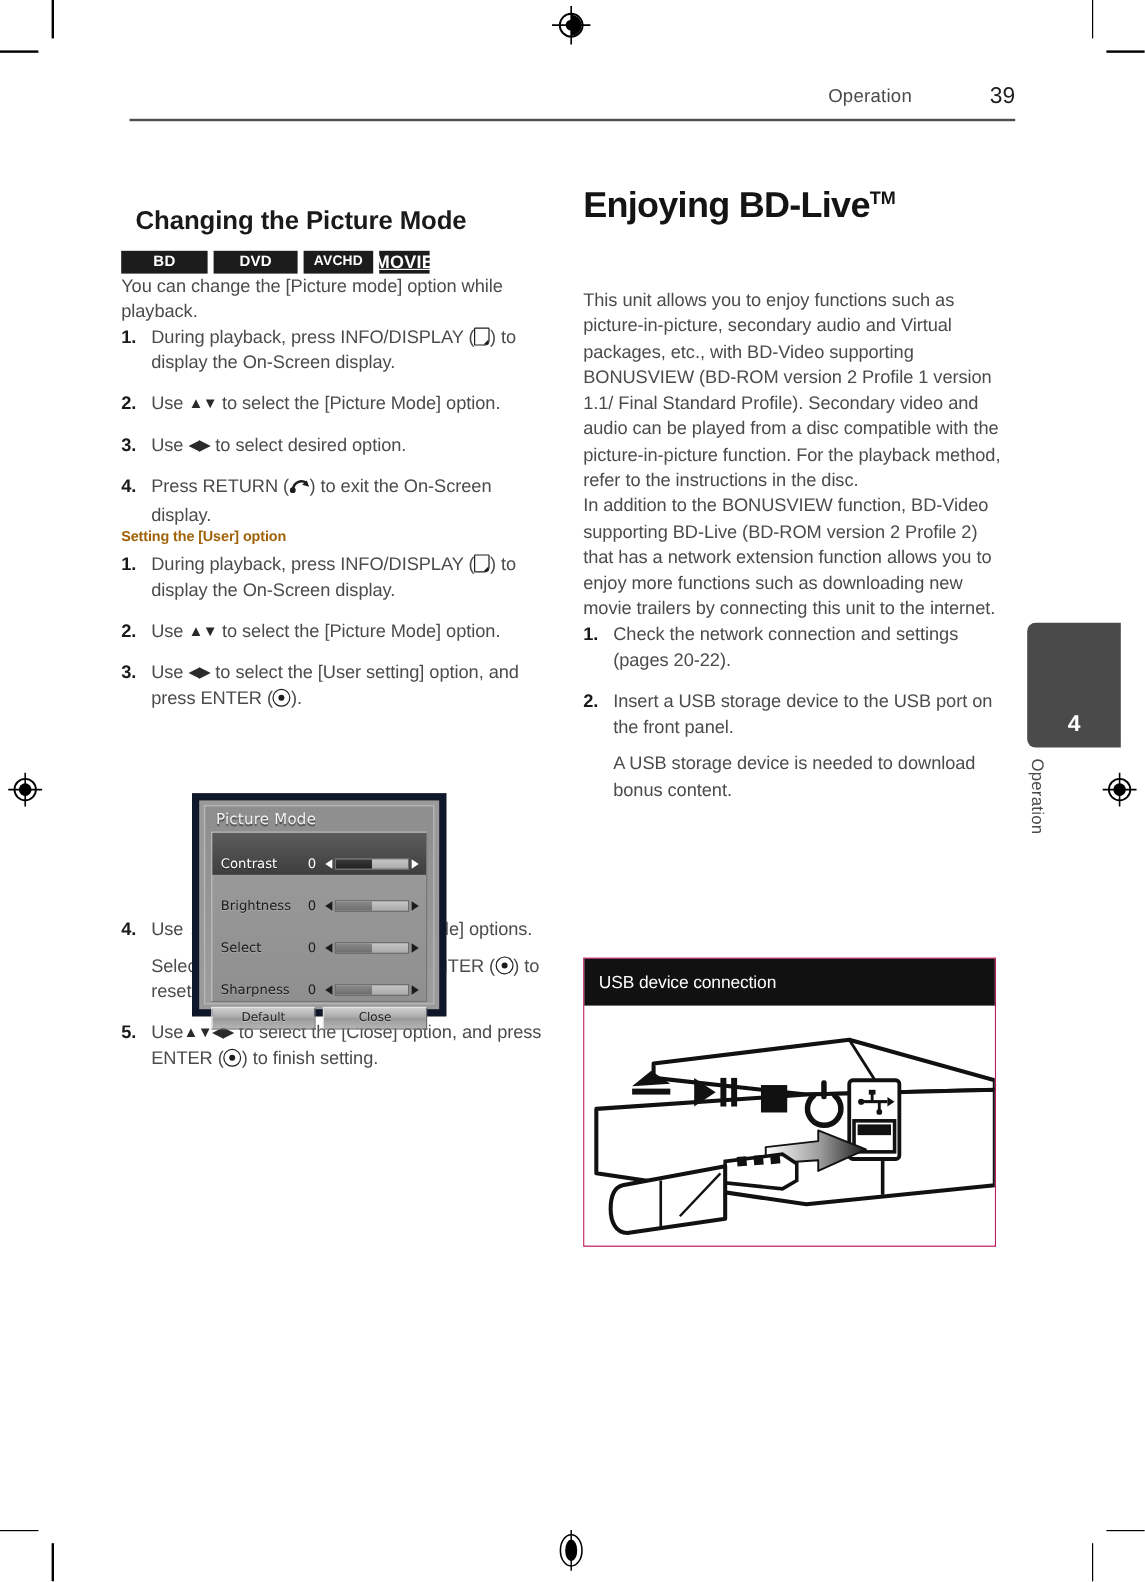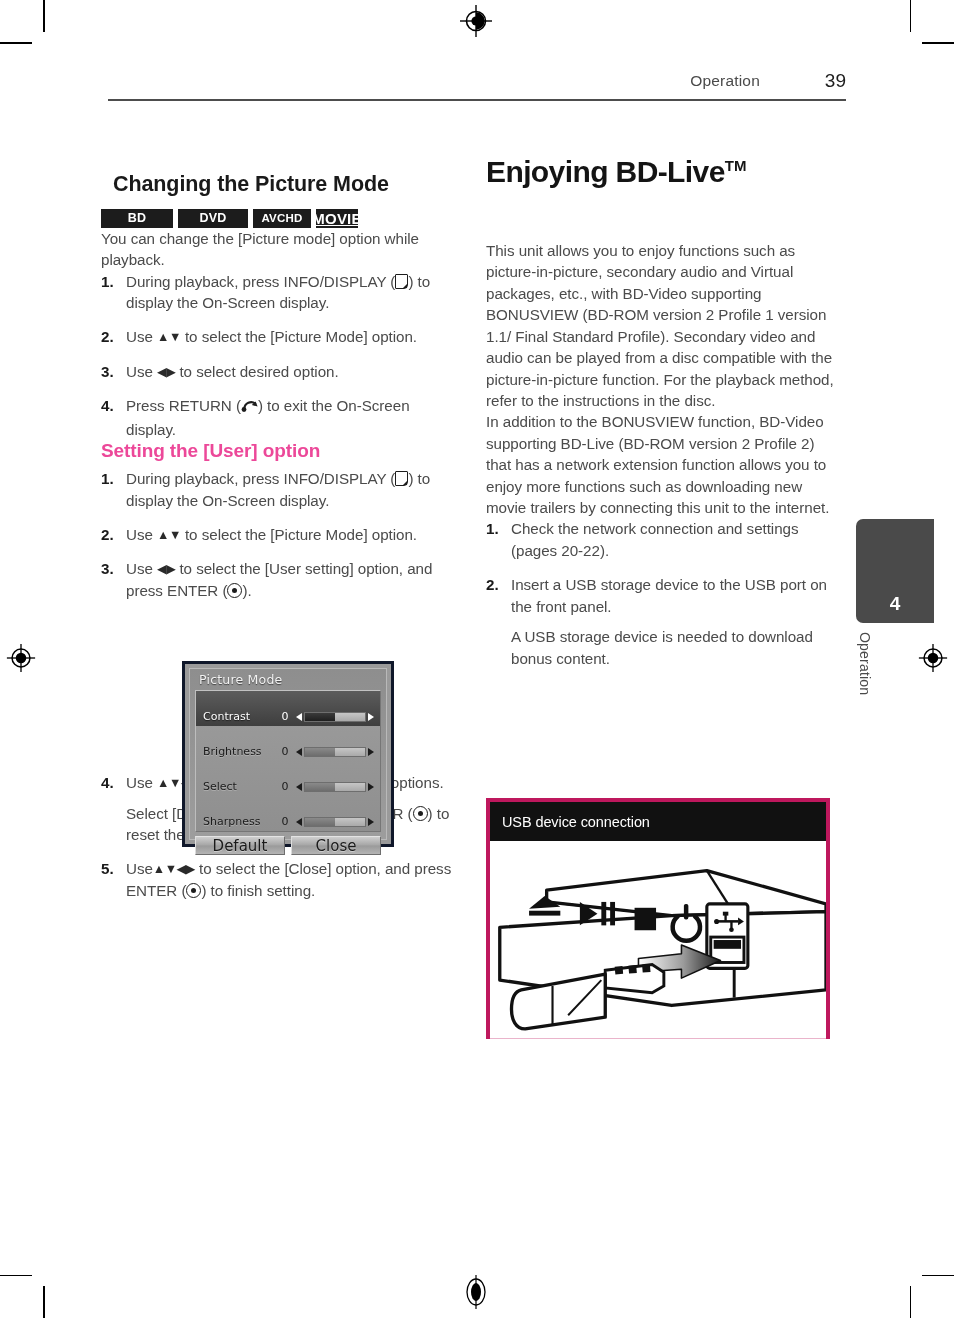--- a/index.html
+++ b/index.html
@@ -34,21 +34,21 @@
   h2.sec-title{
     margin:12px;font-size:21.5px;font-weight:700;color:#1a1a1a;
     letter-spacing:-.1px;line-height:1.15;
   }
   h1.sec-title-big{
     margin:0;font-size:30px;font-weight:700;color:#141414;
     letter-spacing:-.6px;line-height:1.1;
   }
   h1.sec-title-big sup{font-size:.5em;vertical-align:super;letter-spacing:0;}
   h3.sub-title{
-    margin:0;font-size:19px;font-weight:700;color:#ec4899;letter-spacing:-.1px;
+    margin:0;font-size:12px;font-weight:700;color:#a16207;letter-spacing:-.1px;
   }
 
   
   .badges{margin-top:7px;display:flex;gap:5px;}
   .badge{
     background:#1c1c1c;color:#fff;font-weight:700;
     display:inline-flex;align-items:center;justify-content:center;
     height:19px;font-size:12.5px;letter-spacing:.2px;
   }
   .badge.w-bd{width:72px;}
@@ -92,22 +92,22 @@
     border-radius:50%;vertical-align:-2px;position:relative;
   }
   .k-enter:after{
     content:"";position:absolute;left:50%;top:50%;width:5px;height:5px;
     margin:-2.5px 0 0 -2.5px;border-radius:50%;background:#1d1d1d;
   }
   .k-return{display:inline-block;vertical-align:-2px;}
 
   
   #osd-figure{
-    position:absolute;left:182px;top:661px;width:212px;height:186px;
-    background:#9a9a9a;border:3px solid #0f172a;box-sizing:border-box;
+    position:absolute;left:160px;top:661px;width:212px;height:186px;
+    background:#9a9a9a;border:6px solid #0f172a;box-sizing:border-box;
     padding:4px;
   }
   #osd-inner{
     width:100%;height:100%;box-sizing:border-box;
     background:linear-gradient(180deg,#8e8e8e 0%,#9d9d9d 100%);
     border:1px solid #b9b9b9;display:flex;flex-direction:column;
     font-family:"DejaVu Sans", sans-serif;
   }
   #osd-title{
     color:#f2f2f2;font-size:12.5px;font-weight:400;
@@ -142,32 +142,32 @@
     border:1px solid #6e6e6e;position:relative;overflow:hidden;
   }
   .bar > i{
     display:block;height:100%;width:50%;
     background:linear-gradient(180deg,#8a8a8a,#6d6d6d);
   }
   .osd-row.sel .bar > i{background:linear-gradient(180deg,#3a3a3a,#1f1f1f);}
   #osd-buttons{display:flex;gap:6px;padding:4px 5px 5px;}
   .osd-btn{
     flex:1;height:17px;display:flex;align-items:center;justify-content:center;
-    font-size:15px;color:#1a1a1a;
+    font-size:10px;color:#1a1a1a;
     background:linear-gradient(180deg,#cfcfcf 0%,#a6a6a6 48%,#9a9a9a 52%,#b4b4b4 100%);
     border-top:1px solid #e4e4e4;border-left:1px solid #dcdcdc;
     border-right:1px solid #6e6e6e;border-bottom:1px solid #6e6e6e;
     text-shadow:0 1px 0 rgba(255,255,255,.4);
     text-align:right;
   }
 
   
   #usb-figure{
     position:absolute;left:486px;top:798px;width:344px;height:241px;
-    border:4px solid #be185d;box-sizing:border-box;background:#fff;
+    border:1px solid #be185d;box-sizing:border-box;background:#fff;
   }
   #usb-caption{
     background:#111;color:#fff;font-size:14.5px;height:39px;
     display:flex;align-items:center;padding-left:12px;letter-spacing:-.1px;
   }
   #usb-art{width:100%;height:200px;display:block;}
 
   
   #chapter-tab{
     position:absolute;left:856px;top:519px;width:78px;height:104px;

